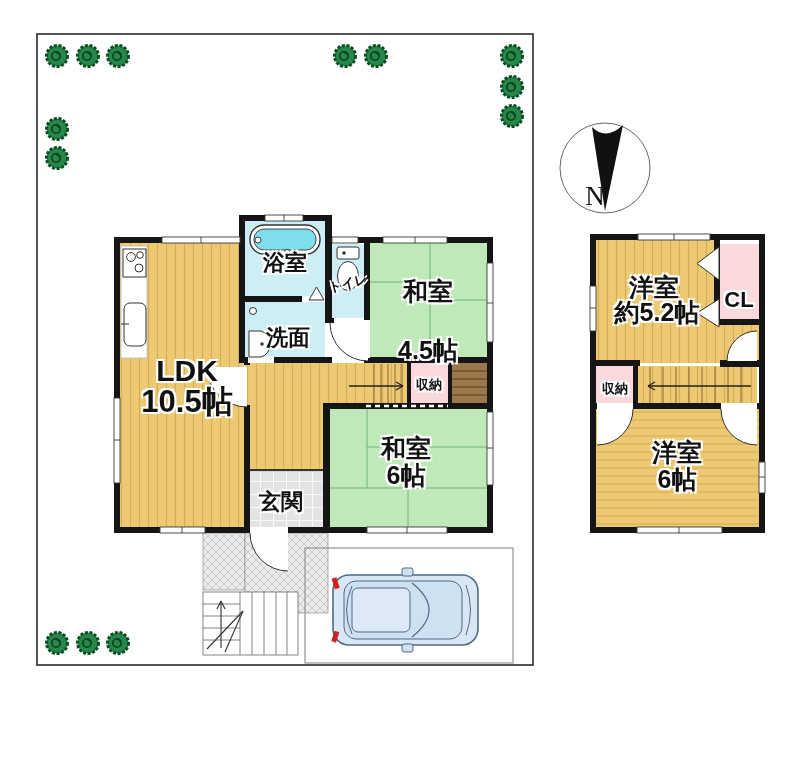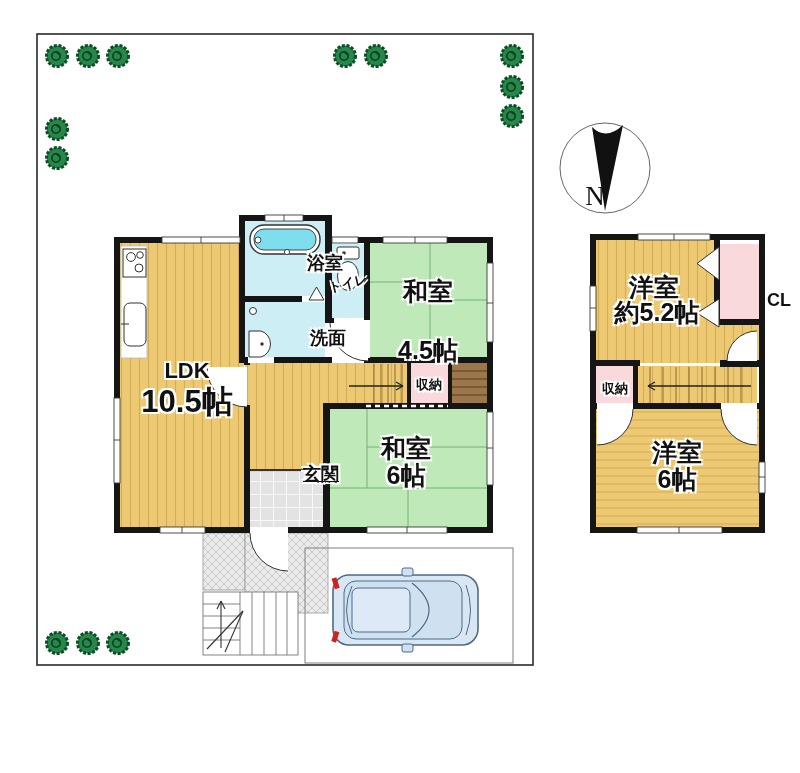--- a/index.html
+++ b/index.html
@@ -2,23 +2,23 @@
 <html><head>
 <meta charset="utf-8">
 <style>
   html,body{margin:0;padding:0;background:#ffffff;}
   #stage{position:relative;width:800px;height:773px;background:#fff;overflow:hidden;
          font-family:"Liberation Sans","DejaVu Sans",sans-serif;}
   svg{position:absolute;left:0;top:0;}
   .lbl{position:absolute;transform:translate(-50%,-50%);white-space:nowrap;
        font-weight:bold;color:#111;line-height:1;
        text-shadow:-2px -2px 0 #fff,2px -2px 0 #fff,-2px 2px 0 #fff,2px 2px 0 #fff,0 0 3px #fff;}
-  .fs30{font-size:22px;}
+  .fs30{font-size:30px;}
   .fs25{font-size:25px;}
-  .fs18{font-size:18px;margin-left:40px;}
+  .fs18{font-size:22px;}
   .fs13{font-size:13px;}
   .north{font-family:"Liberation Serif","DejaVu Serif",serif;font-size:27px;font-weight:normal;text-shadow:none;}
   .rot{transform:translate(-50%,-50%) rotate(-14deg);}
 </style>
 </head>
 <body>
 
 <div id="stage">
 <svg width="800" height="773" viewBox="0 0 800 773">
   <defs>
@@ -323,21 +323,21 @@
   <div class="lbl fs18" style="left:288px;top:338px;text-align:right;">洗面</div>
 
   <div class="lbl fs25" style="left:428px;top:291px;">和室</div>
   <div class="lbl fs25" style="left:428px;top:317px;margin-top:33px;">4.5帖</div>
 
   <div class="lbl fs13" style="left:429px;top:384px;">収納</div>
 
   <div class="lbl fs25" style="left:406px;top:448px;">和室</div>
   <div class="lbl fs25" style="left:406px;top:475px;">6帖</div>
 
-  <div class="lbl fs18" style="left:281px;top:474px;text-decoration:underline;">玄関</div>
+  <div class="lbl fs18" style="left:281px;top:502px;">玄関</div>
 
   <div class="lbl fs25" style="left:654px;top:287px;">洋室</div>
   <div class="lbl fs25" style="left:657px;top:312px;">約5.2帖</div>
 
   <div class="lbl fs18" style="left:739px;top:300px;">CL</div>
   <div class="lbl fs13" style="left:615px;top:388px;">収納</div>
 
   <div class="lbl fs25" style="left:677px;top:452px;">洋室</div>
   <div class="lbl fs25" style="left:677px;top:479px;">6帖</div>
 

